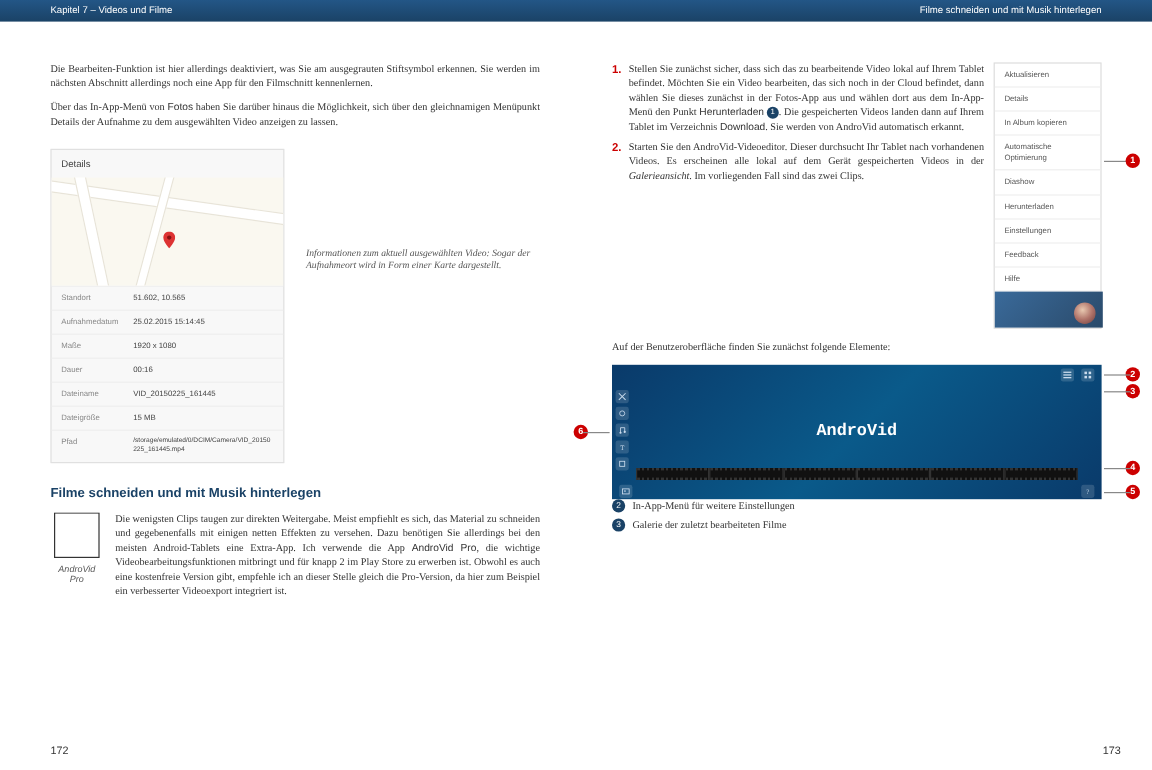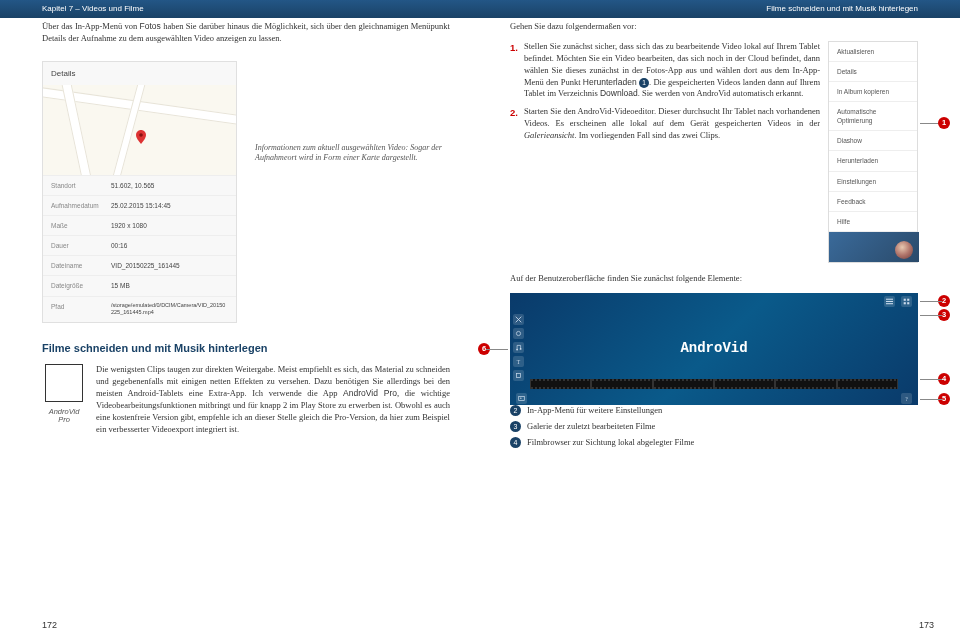--- a/index.html
+++ b/index.html
@@ -1,21 +1,21 @@
 <!DOCTYPE html>
 <html><head>
 <meta charset="utf-8">
 <style>
 *{box-sizing:border-box;margin:0;padding:0}
 body{font-family:Georgia,'Times New Roman',serif;font-size:8.5px;line-height:1.4;color:#333;background:#fff;width:960px;height:642px;position:relative}
 .spread{display:flex;width:960px;height:642px}
 .page{width:480px;height:642px;padding:26px 36px 20px 36px;position:relative}
 .page-left{padding-left:42px;padding-right:30px}
 .page-right{padding-left:30px;padding-right:42px}
-.header-bar{height:18px;background:linear-gradient(to bottom,#235686,#1a4266);color:#fff;font-family:Arial,sans-serif;font-size:8px;display:flex;align-items:center;padding:4px 10px;margin:-26px -36px 3px -36px}
+.header-bar{height:18px;background:linear-gradient(to bottom,#235686,#1a4266);color:#fff;font-family:Arial,sans-serif;font-size:8px;display:flex;align-items:center;padding:4px 10px;margin:-26px -36px 34px -36px}
 .page-left .header-bar{margin-left:-42px;margin-right:-30px;padding-left:42px}
 .page-right .header-bar{margin-left:-30px;margin-right:-42px;justify-content:flex-end;padding-right:42px}
 .body-text{text-align:justify;margin-bottom:8px}
 .two-col{display:flex;gap:18px}
 .left-col{flex:1}
 .right-col{flex:1}
 .details-panel{background:#f8f8f8;border:1px solid #e0e0e0;margin-top:8px;font-family:Arial,sans-serif;font-size:6.5px;color:#555}
 .details-title{padding:6px 8px;font-size:8px;color:#444}
 .map-box{height:90px;background:#faf8f0;position:relative;overflow:hidden}
 .map-road{position:absolute;background:#fff;border:1px solid #e8e4d8}
@@ -64,20 +64,21 @@
 </head>
 <body>
 
 <div class="spread">
 
 <div class="page page-left">
   <div class="header-bar">
         <span>Kapitel 7 – Videos und Filme</span>
       </div>
 
+  <p class="body-text">Die Bearbeiten-Funktion ist hier allerdings deaktiviert, was Sie am ausgegrauten Stiftsymbol erkennen. Sie werden im nächsten Abschnitt allerdings noch eine App für den Filmschnitt kennenlernen.</p>
   <p class="body-text"><span>Über das In-App-Menü von </span><b class="sans">Fotos</b><span> haben Sie darüber hinaus die Möglichkeit, sich über den gleichnamigen Menüpunkt Details der Aufnahme zu dem ausgewählten Video anzeigen zu lassen.</span></p>
 
   <div class="two-col">
     <div class="left-col">
       <div class="details-panel">
         <div class="details-title">Details</div>
         <div class="map-box">
           <div class="map-road" style="left:-10px;top:20px;width:140%;height:10px;transform:rotate(8deg)"></div>
           <div class="map-road" style="left:30px;top:-10px;width:10px;height:140%;transform:rotate(-12deg)"></div>
           <div class="map-road" style="left:80px;top:-10px;width:8px;height:140%;transform:rotate(15deg)"></div>
@@ -132,21 +133,20 @@
   </div>
 
   <div class="pagenum">172</div>
 </div>
 
 <div class="page page-right">
   <div class="header-bar">
         <span>Filme schneiden und mit Musik hinterlegen</span>
       </div>
 
-  <p class="body-text" style="text-align:left">Gehen Sie dazu folgendermaßen vor:</p>
 
   <div style="position:relative">
     <div class="menu-float">
       <div class="menu-item">Aktualisieren</div>
       <div class="menu-item">Details</div>
       <div class="menu-item">In Album kopieren</div>
       <div class="menu-item">Automatische Optimierung</div>
       <div class="menu-item">Diashow</div>
       <div class="menu-item">Herunterladen</div>
       <div class="menu-item">Einstellungen</div>
@@ -259,22 +259,18 @@
 
   <div class="legend">
     <div class="legend-row">
           <span class="inline-badge">2</span>
           <span>In-App-Menü für weitere Einstellungen</span>
         </div>
     <div class="legend-row">
           <span class="inline-badge">3</span>
           <span>Galerie der zuletzt bearbeiteten Filme</span>
         </div>
-    <div class="legend-row">
-          <span class="inline-badge">4</span>
-          <span>Filmbrowser zur Sichtung lokal abgelegter Filme</span>
-        </div>
   </div>
 
   <div class="pagenum">173</div>
 </div>
 
 </div>
 
 </body></html>

